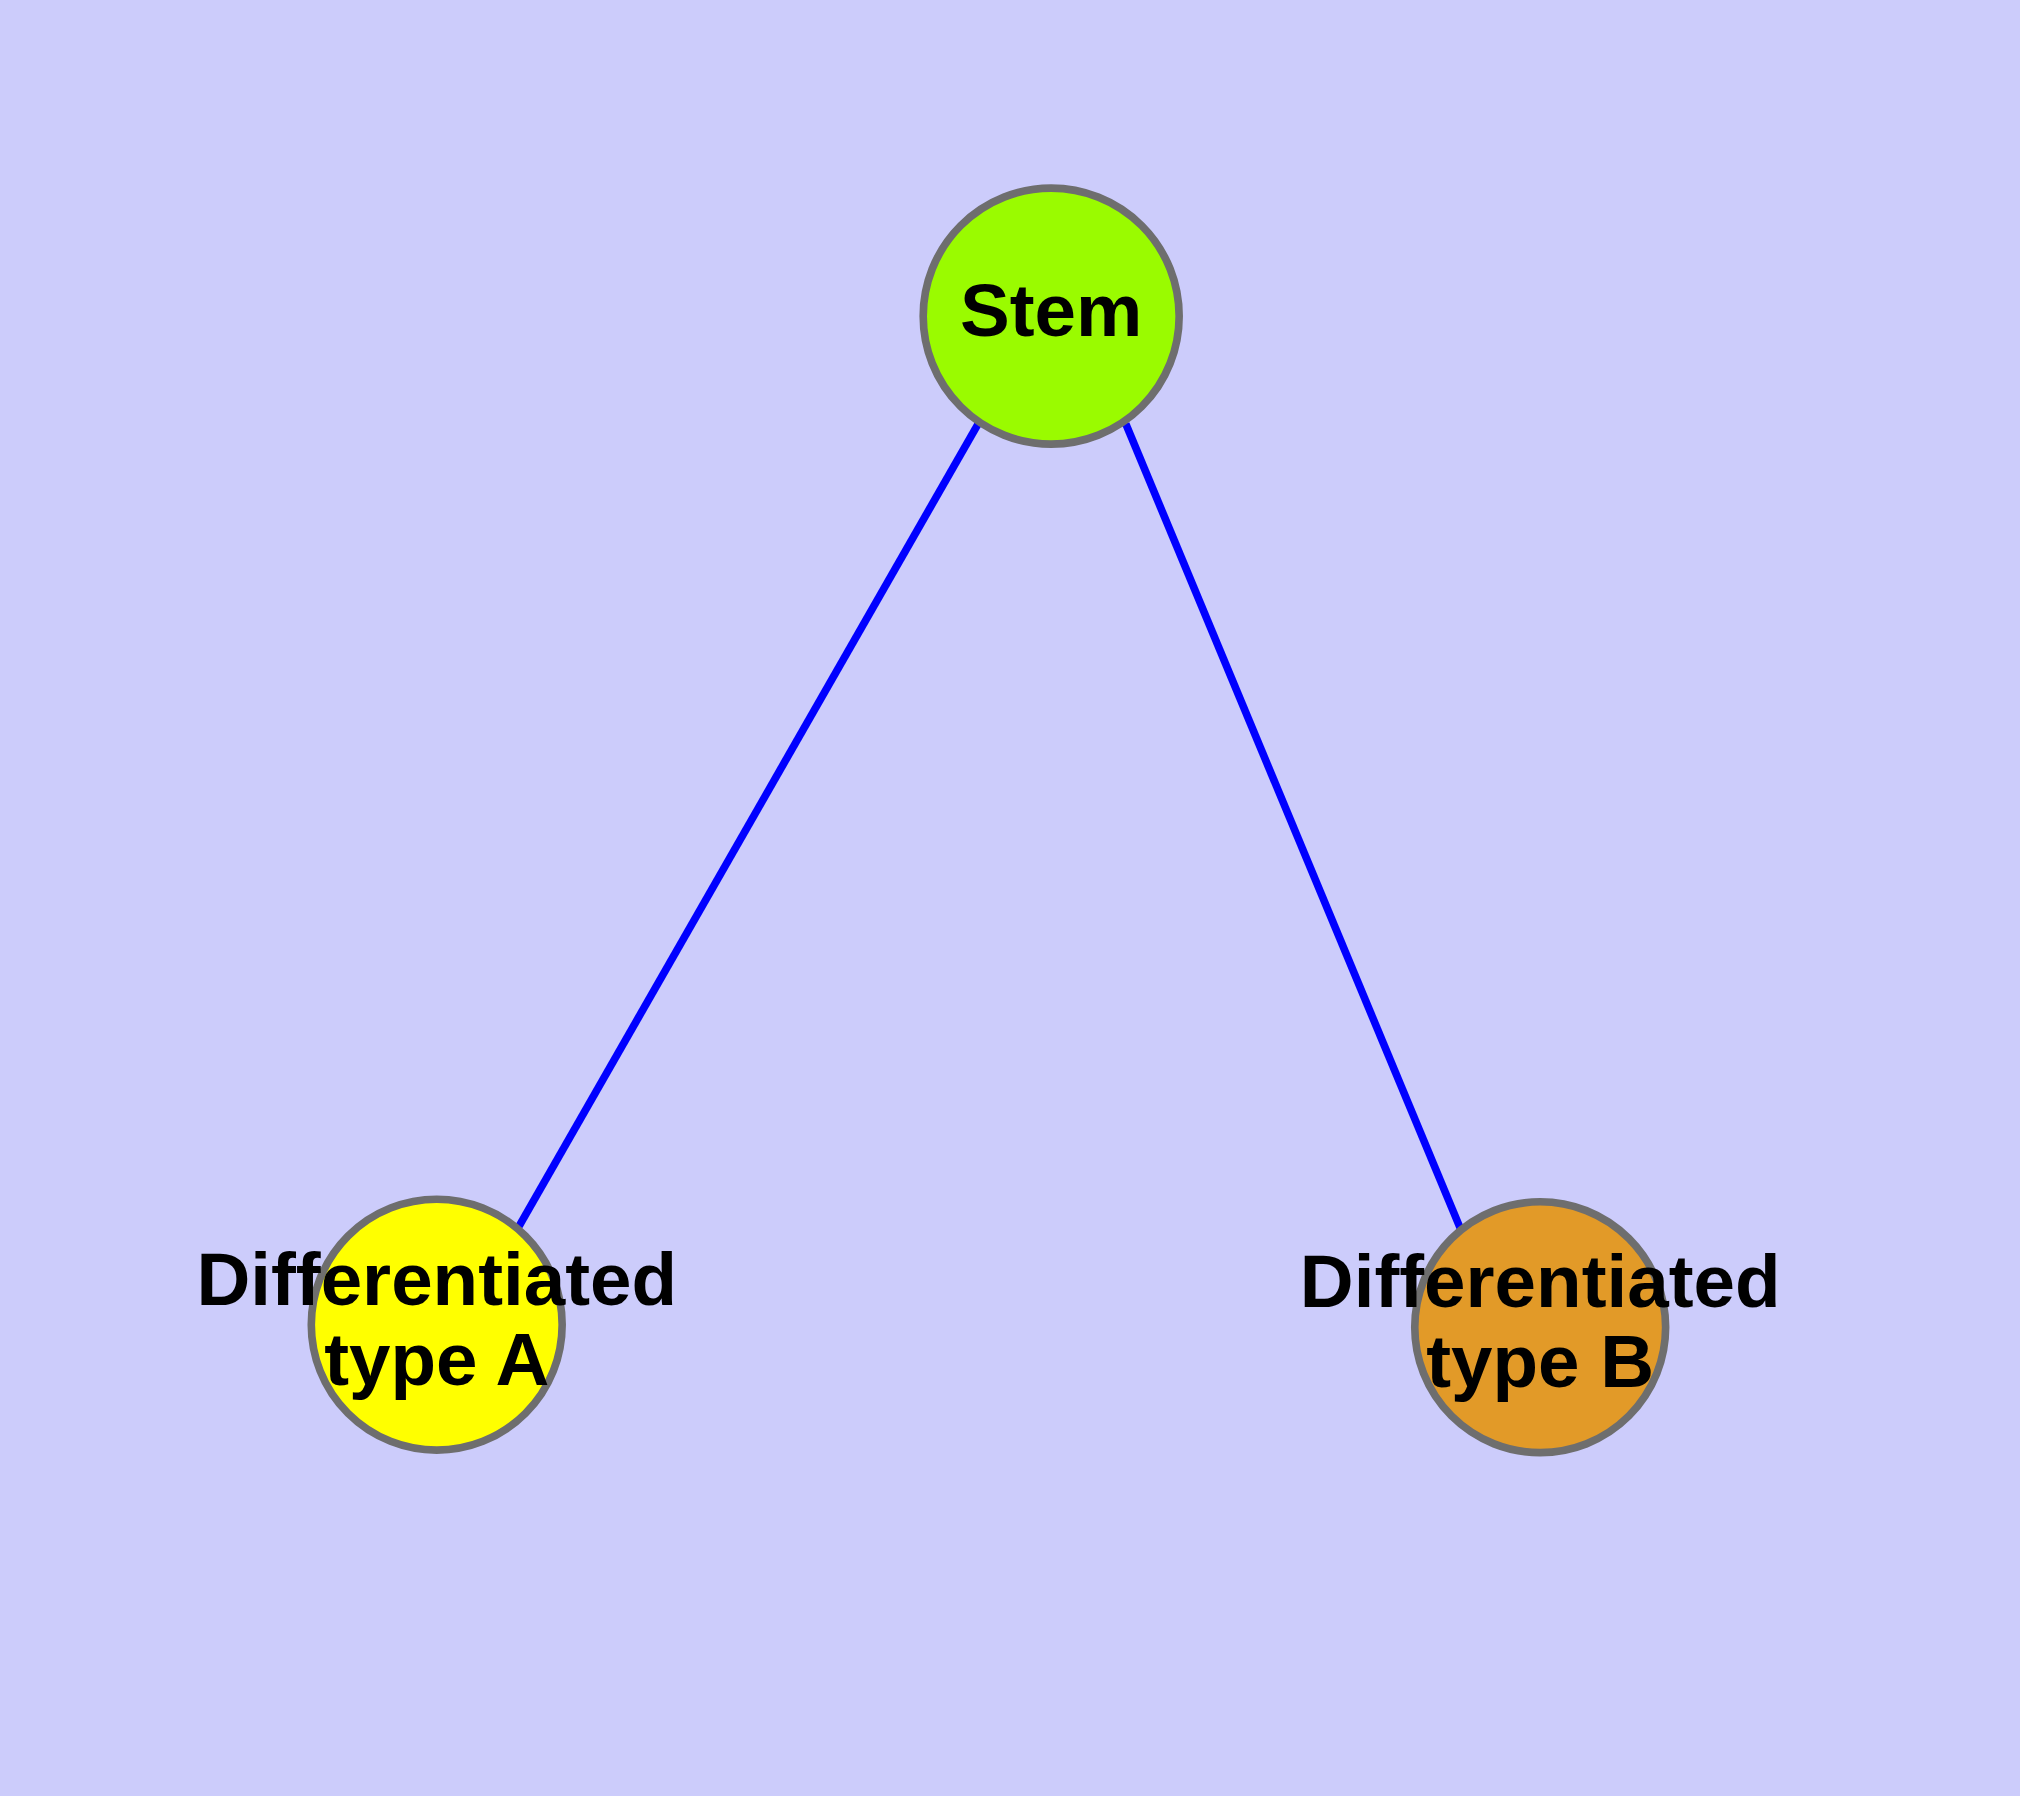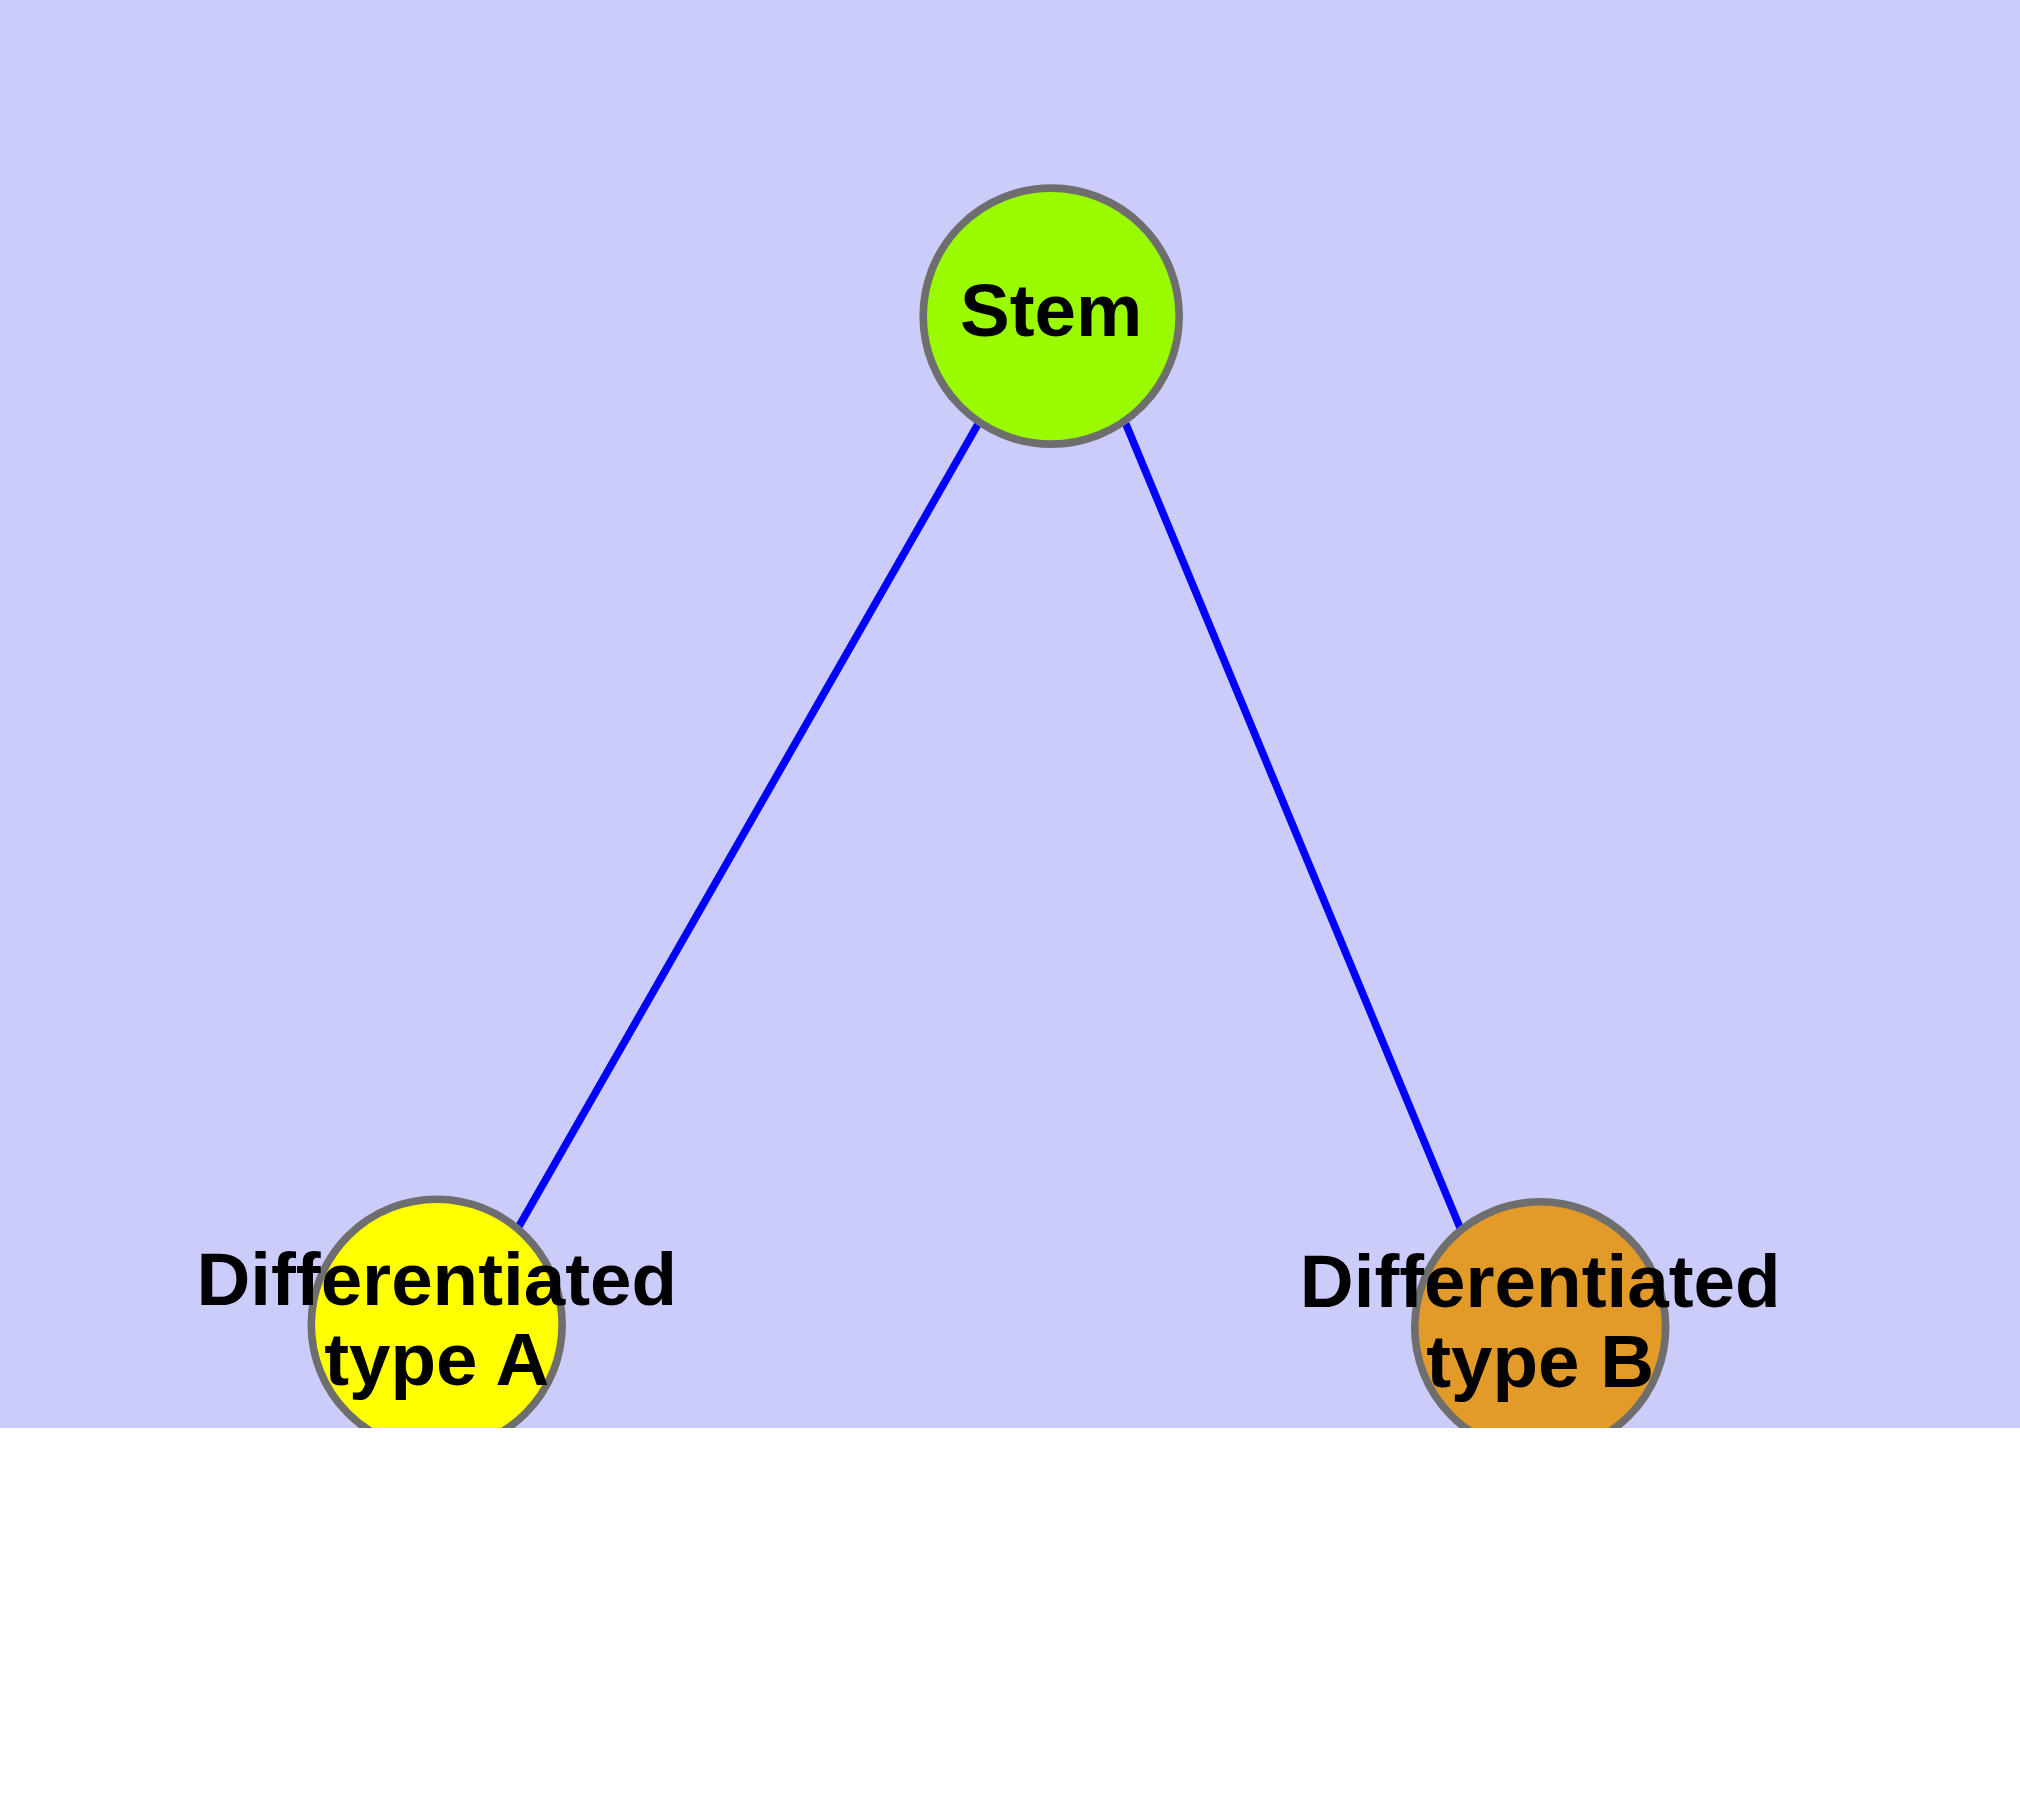--- a/index.html
+++ b/index.html
@@ -42,21 +42,21 @@
     dominant-baseline: middle;
     paint-order: normal;
   }
   .node-label tspan {
     font-family: "Liberation Sans", sans-serif;
   }
 </style>
 </head>
 <body>
 
-<div id="canvas" style="width: 2021px; height: 1428px; background: rgb(204, 204, 251);">
+<div id="canvas" style="width: 2021px; height: 1796px; background: rgb(204, 204, 251);">
   <svg id="graph-svg" viewBox="0 0 2384 2138" style="width: 2021px; height: 1812px;">
 
     <g>
       <line class="edge-line" x1="1155" y1="498" x2="612" y2="1447" stroke="#0000ff" stroke-width="9"></line>
       <line class="edge-line" x1="1328" y1="500" x2="1723" y2="1450" stroke="#0000ff" stroke-width="9"></line>
     </g>
 
     <g>
       <circle class="node-circle" cx="1240" cy="373" r="151" fill="#9afb00" stroke="#6e6e6e" stroke-width="9"></circle>
       <circle class="node-circle" cx="515" cy="1563" r="148" fill="#ffff00" stroke="#6e6e6e" stroke-width="9"></circle>

